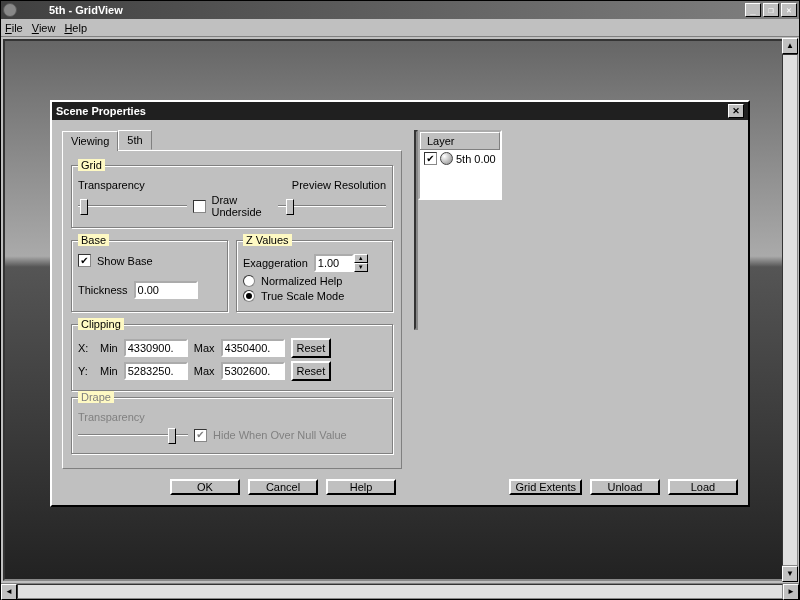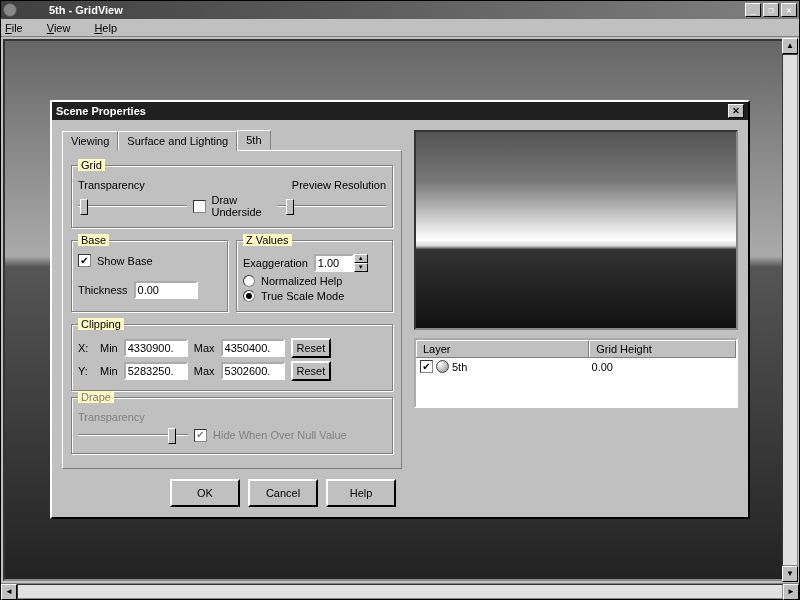--- a/index.html
+++ b/index.html
@@ -6,39 +6,39 @@
 body { background: #c0c0c0; width: 800px; height: 600px; overflow: hidden; position: relative; }
 
 
 .main-window { width: 800px; height: 600px; background: #c0c0c0; border: 1px solid #000; display: flex; flex-direction: column; }
 .titlebar { height: 18px; background: linear-gradient(to right, #404040, #808080); display: flex; align-items: center; padding: 0 2px; color: #fff; }
 .titlebar .app-icon { width: 14px; height: 14px; background: #888; border-radius: 50%; margin-right: 4px; border:1px solid #555; }
 .titlebar .title { flex: 1; font-weight: bold; padding-left: 28px; }
 .titlebar .btns { display: flex; gap: 2px; }
 .win-btn { width: 16px; height: 14px; background: #c0c0c0; border: 1px solid #000; border-top-color:#fff; border-left-color:#fff; font-size: 9px; line-height: 12px; text-align: center; font-family: monospace; }
 
-.menubar { height: 18px; background: #c0c0c0; display: flex; align-items: center; padding: 0 4px; gap: 24px; border-bottom: 1px solid #808080; }
+.menubar { height: 18px; background: #c0c0c0; display: flex; align-items: center; padding: 0 4px; gap: 9px; border-bottom: 1px solid #808080; }
 .menubar span { cursor: default; }
 .menubar u { text-decoration: underline; }
 
 .viewport { flex: 1; background: linear-gradient(to bottom, #666 0%, #888 20%, #aaa 40%, #555 42%, #222 100%); position: relative; border: 2px inset #888; margin: 2px; }
 .hscroll { height: 16px; background: #c0c0c0; display:flex; border-top:1px solid #808080; }
 .hscroll .arrow, .vstrip .arrow { width:16px; height:16px; background:#c0c0c0; border:1px solid #000; border-top-color:#fff; border-left-color:#fff; text-align:center; font-size:8px; line-height:13px;}
 .hscroll .track { flex:1; background:#e0e0e0; border:1px inset #888;}
 .vstrip { position:absolute; right:2px; top:38px; bottom:18px; width:16px; background:#c0c0c0; display:flex; flex-direction:column;}
 .vstrip .track{flex:1; background:#e0e0e0; border:1px inset #888;}
 
 
 .dialog { position: absolute; left: 50px; top: 100px; width: 700px; background: #c0c0c0; border: 2px outset #fff; border-right-color:#404040; border-bottom-color:#404040; }
 .dlg-title { height: 18px; background: #000080; background:#202020; color: #fff; display: flex; align-items: center; padding: 0 4px; font-weight: bold; }
 .dlg-title .spacer { flex: 1; }
 .dlg-title .close { width: 16px; height: 14px; background: #c0c0c0; border: 1px solid #000; border-top-color:#fff; border-left-color:#fff; color:#000; font-size:9px; text-align:center; line-height:12px; font-weight:bold;}
 .dlg-body { padding: 10px; display: flex; gap: 12px; }
 .left-col { width: 340px; }
-.right-col { flex: 1; display:flex; flex-direction:column; }
+.right-col { flex: 1; display:flex; }
 
 
 .tabs { display: flex; position: relative; z-index: 2; }
 .tab { padding: 3px 8px; background: #c0c0c0; border: 1px solid #808080; border-bottom: none; border-top-color:#fff; border-left-color:#fff; margin-right: 0px; position: relative; top: 1px; }
 .tab.active { background: #c0c0c0; border-bottom: 1px solid #c0c0c0; top: 0px; z-index: 3; }
 .tab-panel { border: 1px solid #808080; border-top-color:#fff; border-left-color:#fff; padding: 8px; background: #c0c0c0; position: relative; z-index: 1; }
 
 
 .group { border: 1px solid #808080; box-shadow: inset 1px 1px 0 #fff, 1px 1px 0 #fff; padding: 10px 6px 6px 6px; margin: 6px 0; position: relative; }
 .group > .legend { position: absolute; top: -7px; left: 6px; background: #fef9c3; padding: 0 3px; }
@@ -49,21 +49,21 @@
 .two-col > * { flex: 1; }
 
 
 .slider { flex:1; height: 18px; position: relative; }
 .slider .track2 { position:absolute; top:8px; left:0; right:0; height:2px; background:#808080; border-bottom:1px solid #fff;}
 .slider .thumb { position:absolute; top:2px; width:8px; height:16px; background:#c0c0c0; border:1px solid #000; border-top-color:#fff; border-left-color:#fff;}
 input[type=text].field { width: 64px; height: 18px; border: 2px inset #fff; background:#fff; padding: 0 2px; font-size:11px;}
 .spin { display:inline-flex; }
 .spin .arrows { display:flex; flex-direction:column; }
 .spin .arrows div { width:14px; height:9px; background:#c0c0c0; border:1px solid #000; border-top-color:#fff; border-left-color:#fff; font-size:6px; text-align:center; line-height:7px;}
-.btn { height: 28px; padding: 0 4px; background: #c0c0c0; border: 2px outset #fff; border-right-color:#404040; border-bottom-color:#404040; min-width:70px; }
+.btn { height: 16px; padding: 0 4px; background: #c0c0c0; border: 2px outset #fff; border-right-color:#404040; border-bottom-color:#404040; min-width:70px; }
 .btn.small { min-width: 40px; height: 20px; padding: 0 4px; }
 .chk { width:13px; height:13px; border:1px inset #888; background:#fff; display:inline-flex; align-items:center; justify-content:center; font-size:10px; line-height:10px;}
 .radio { width:12px; height:12px; border-radius:50%; border:1px inset #888; background:#fff; display:inline-flex; align-items:center; justify-content:center;}
 .radio .dot{width:6px;height:6px;border-radius:50%;background:#000;}
 
 
 .preview { height: 200px; border: 2px inset #888; background: linear-gradient(to bottom, #555 0%, #777 25%, #fff 55%, #ddd 58%, #333 60%, #111 100%); margin-bottom: 8px; }
 .layer-list { border: 2px inset #fff; background:#fff; height: 70px; }
 .layer-head { display:flex; background:#c0c0c0; border-bottom:1px solid #808080;}
 .layer-head div { padding:2px 6px; border-right:1px solid #808080; border-top:1px solid #fff; border-left:1px solid #fff;}
@@ -109,21 +109,20 @@
 <div class="dialog">
   <div class="dlg-title">
     <span>Scene Properties</span>
     <span class="spacer"></span>
     <div class="close">✕</div>
   </div>
   <div class="dlg-body">
     <div class="left-col">
       <div class="tabs">
         <div class="tab">Viewing</div>
-        <div class="tab">Surface and Lighting</div>
         <div class="tab active">5th</div>
       </div>
       <div class="tab-panel">
 
         <div class="group">
           <div class="legend">Grid</div>
           <div class="row">
             <span style="width:80px;">Transparency</span>
             <span style="flex:1"></span>
             <span>Preview Resolution</span>
@@ -215,33 +214,37 @@
         </div>
 
       </div>
     </div>
 
     <div class="right-col">
       <div class="preview"></div>
       <div class="layer-list">
         <div class="layer-head">
           <div>Layer</div>
-          <div>Grid Height</div>
         </div>
         <div class="layer-row">
           <div class="c1">
             <div class="chk">✔</div>
             <div class="globe"></div>
             <span>5th</span>
           </div>
           <div class="c2">0.00</div>
         </div>
       </div>
     </div>
   </div>
 
   <div class="dlg-buttons">
     <div style="width:100px;"></div>
     <button class="btn">OK</button>
     <button class="btn">Cancel</button>
     <button class="btn">Help</button>
+    <div class="rightset">
+      <button class="btn">Grid Extents</button>
+      <button class="btn">Unload</button>
+      <button class="btn">Load</button>
+    </div>
   </div>
 </div>
 
 </body></html>

